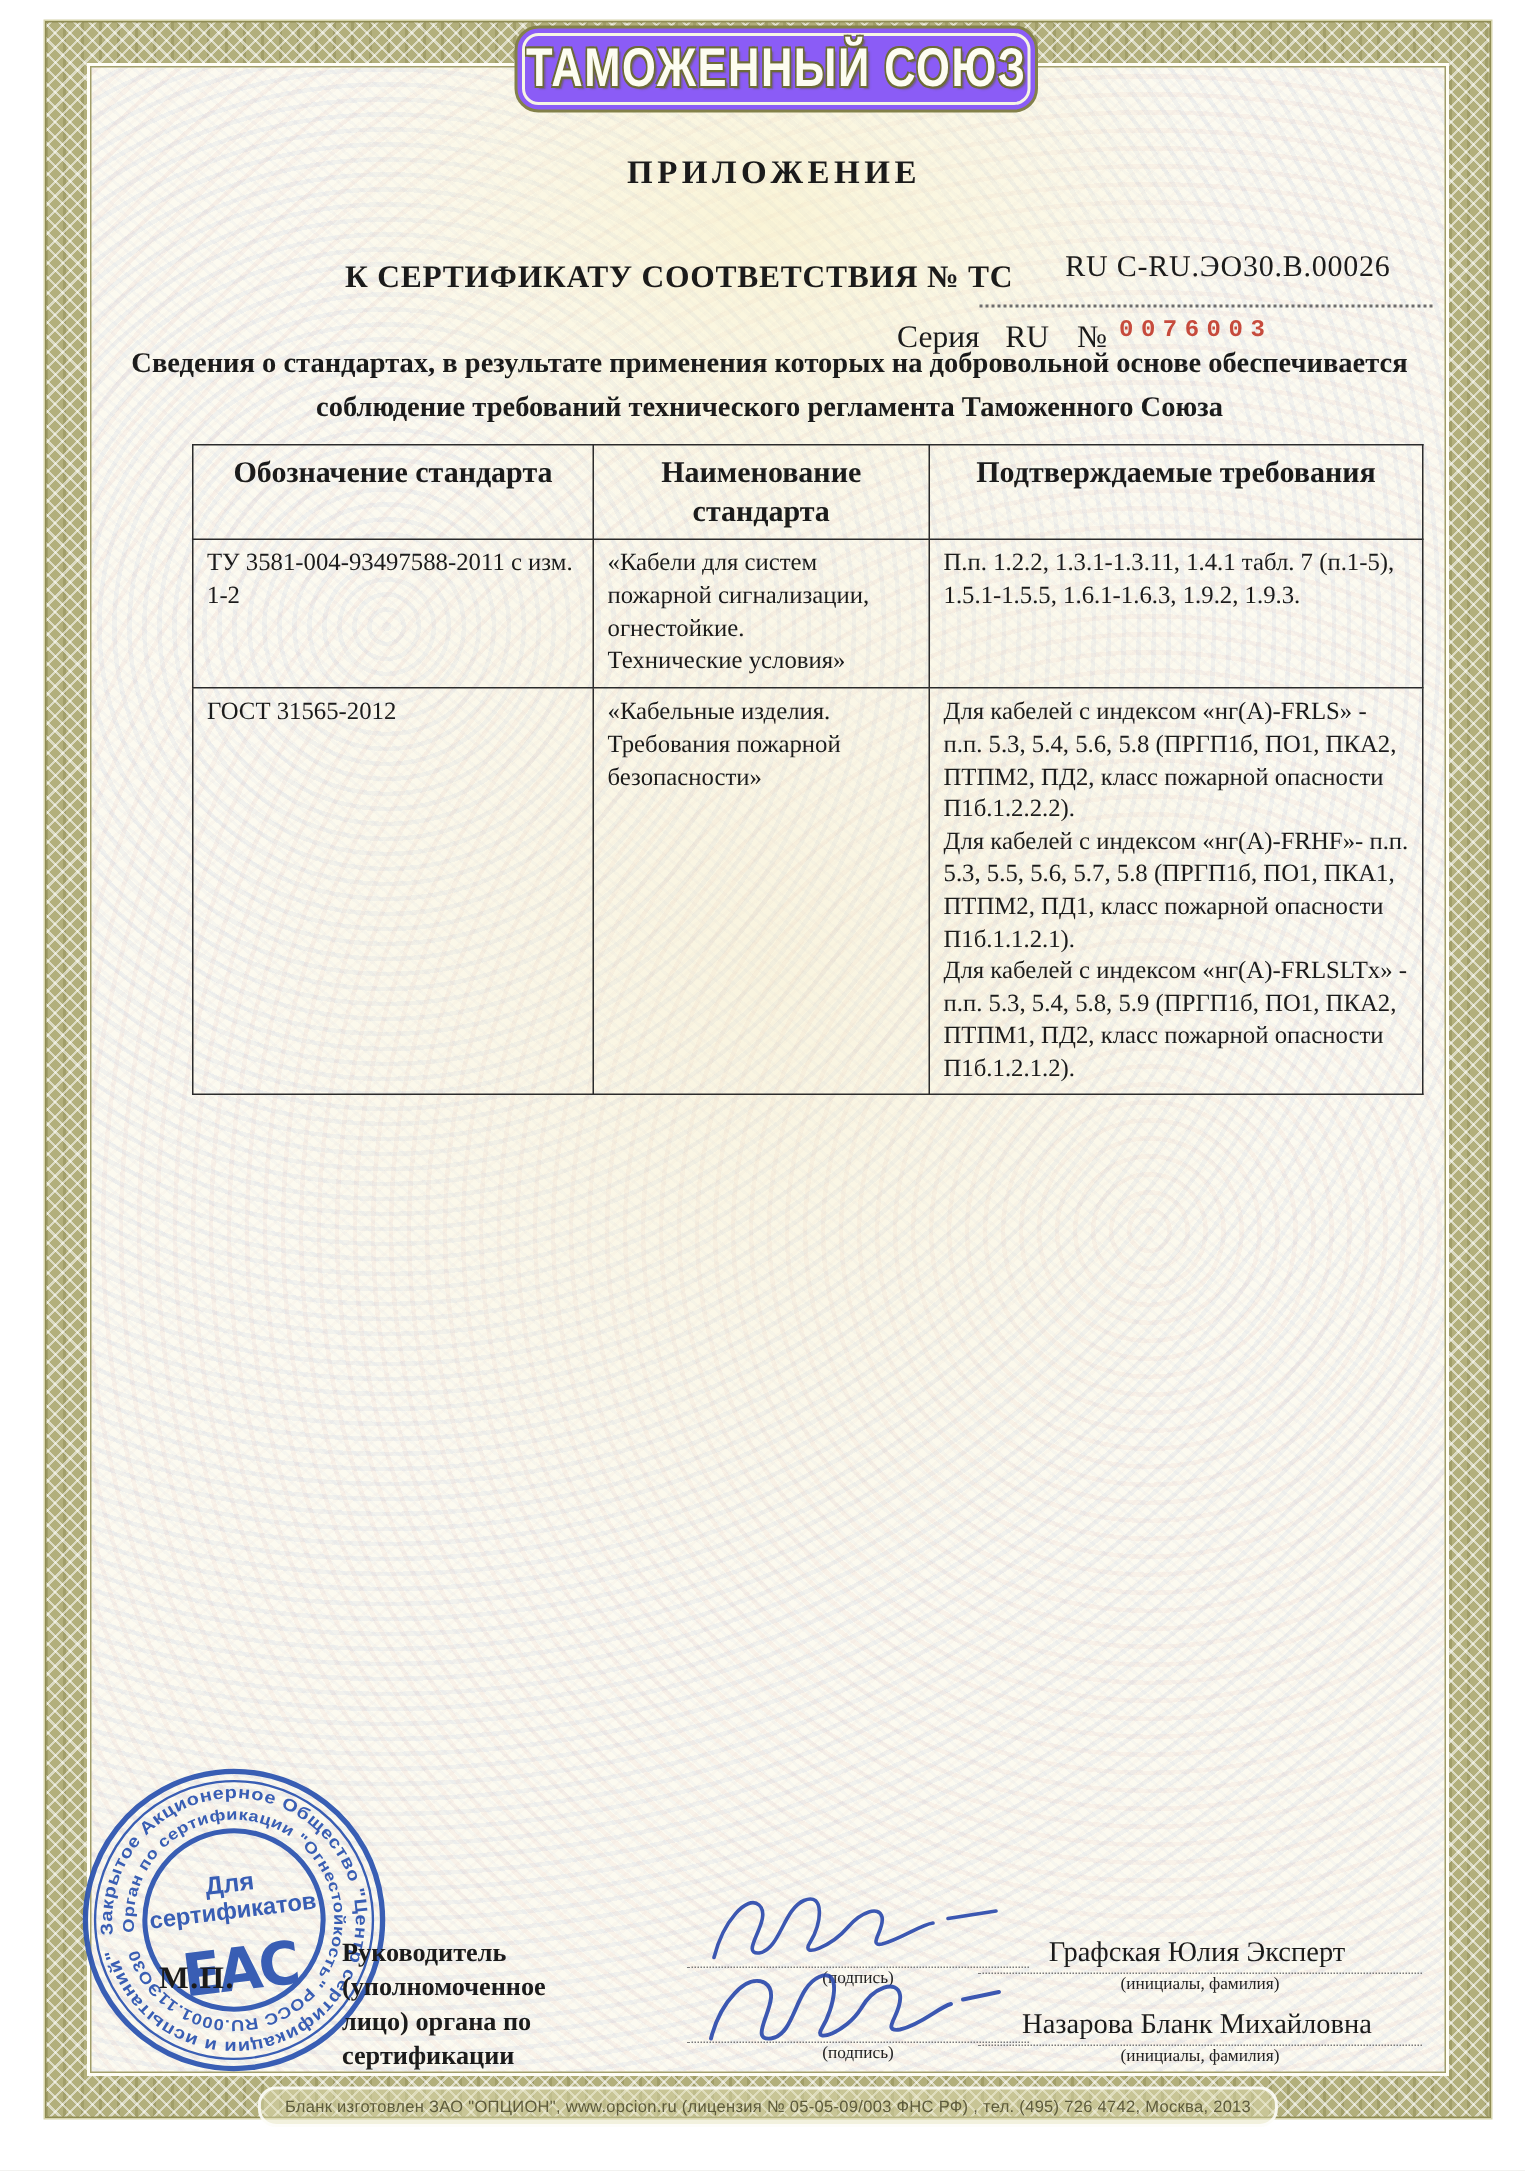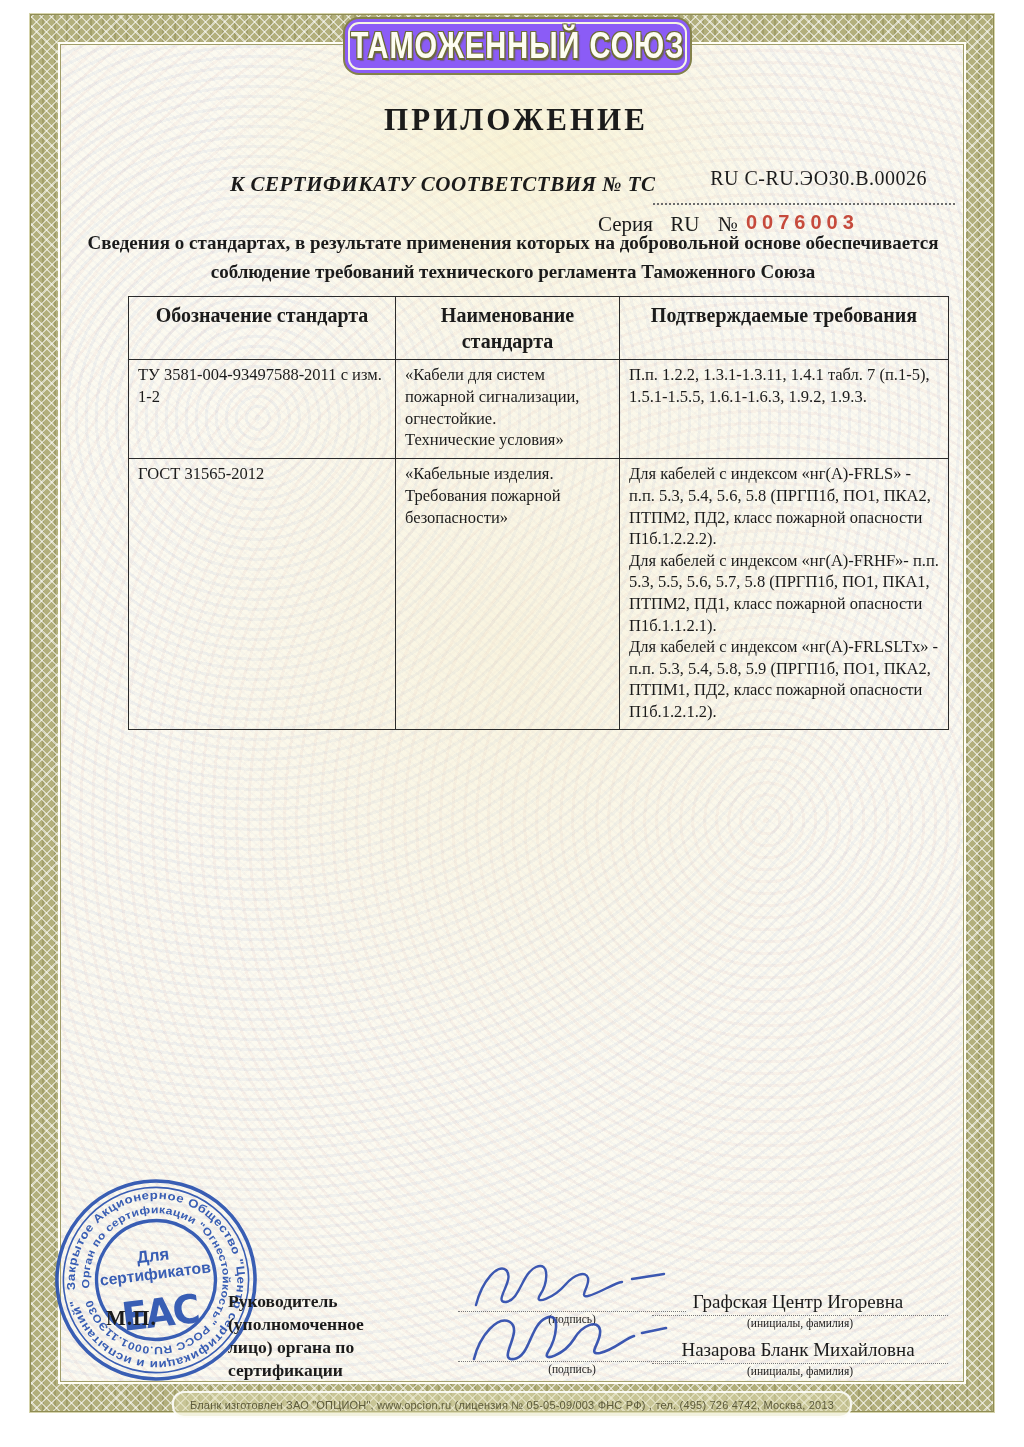--- a/index.html
+++ b/index.html
@@ -26,29 +26,29 @@
   
   .banner{position:absolute;left:343px;top:17px;width:349px;height:58px;
     background:#8b5cf6;border:2px solid #83814a;border-radius:16px;box-sizing:border-box;padding:3px;z-index:6;}
   .banner-in{height:100%;border:2px solid #f6f5e3;border-radius:11px;box-sizing:border-box;
     display:flex;align-items:center;justify-content:center;}
   .banner-text{font-family:"Liberation Sans","DejaVu Sans",sans-serif;font-weight:bold;font-size:29px;
     letter-spacing:1px;color:#fdfdf1;white-space:nowrap;transform:scaleY(1.25);
     text-shadow:1px 1px 0 #6d6b38,-1px -1px 0 #6d6b38,1px -1px 0 #6d6b38,-1px 1px 0 #6d6b38,2px 2px 1px rgba(90,88,40,.5);}
   
   .doc-title{position:absolute;left:60px;top:102px;width:912px;text-align:center;
-    font-weight:bold;font-size:31px;letter-spacing:3px;z-index:5;}
-  .cert-label{position:absolute;left:230px;top:172px;font-weight:bold;font-size:21px;letter-spacing:.5px;z-index:5;font-style:italic;}
+    font-weight:bold;font-size:22px;letter-spacing:3px;z-index:5;}
+  .cert-label{position:absolute;left:230px;top:172px;font-weight:bold;font-size:21px;letter-spacing:.5px;z-index:5;}
   .cert-number{position:absolute;left:627px;top:167px;width:300px;text-align:right;
     font-weight:normal;font-size:20px;letter-spacing:.5px;z-index:5;}
   .cert-underline{position:absolute;left:653px;top:203px;width:302px;border-top:2px dotted #6c6c6c;z-index:5;}
   .series-label{position:absolute;left:598px;top:212px;font-size:21px;word-spacing:12px;z-index:5;}
   .series-sign{position:absolute;left:718px;top:212px;font-size:21px;z-index:5;}
-  .series-number{position:absolute;left:746px;top:211px;font-family:Liberation Sans, sans-serif;
-    font-weight:bold;font-size:20px;letter-spacing:5px;color:#c64a3c;z-index:5;}
+  .series-number{position:absolute;left:746px;top:211px;font-family:Liberation Mono, monospace;
+    font-weight:bold;font-size:16px;letter-spacing:5px;color:#c64a3c;z-index:5;}
   .intro{position:absolute;left:82px;top:228px;width:862px;text-align:center;
     font-weight:bold;font-size:19px;line-height:29px;z-index:5;}
   
   .std-table{position:absolute;left:128px;top:296px;width:820px;border-collapse:collapse;
     table-layout:fixed;font-size:16.5px;line-height:1.31;z-index:5;}
   .std-table th,.std-table td{border:1.6px solid #2b2b2b;vertical-align:top;padding:4px 9px 6px;}
   .std-table th{font-weight:bold;text-align:center;font-size:20px;padding:5px 6px;}
   .pre{white-space:pre-line;}
   .row-tall td{height:88px;}
   
@@ -157,21 +157,21 @@
     <text x="105" y="104" text-anchor="middle" font-family="Liberation Sans, DejaVu Sans, sans-serif" font-size="16" font-weight="bold" fill="#2b53b0">сертификатов</text>
     <text x="105" y="152" text-anchor="middle" font-family="DejaVu Sans, sans-serif" font-size="38" font-weight="bold" fill="#2b53b0" letter-spacing="-2" transform="scale(1,1.05) translate(0,-7)">ЕАС</text>
   </svg>
 
   <div class="mp">М.П.</div>
 
   <div class="sig-role role-1 pre">Руководитель (уполномоченное
 лицо) органа по сертификации</div>
   <div class="sig-line sig-line-1"></div>
   <div class="sig-caption sig-cap-1">(подпись)</div>
-  <div class="sig-name name-1">Графская Центр Игоревна</div>
+  <div class="sig-name name-1">Графская Юлия Эксперт</div>
   <div class="name-line name-line-1"></div>
   <div class="name-caption name-cap-1">(инициалы, фамилия)</div>
 
   <div class="sig-line sig-line-2"></div>
   <div class="sig-caption sig-cap-2">(подпись)</div>
   <div class="sig-name name-2">Назарова Бланк Михайловна</div>
   <div class="name-line name-line-2"></div>
   <div class="name-caption name-cap-2">(инициалы, фамилия)</div>
 
   <svg class="handsig handsig-1" viewBox="0 0 210 62">

